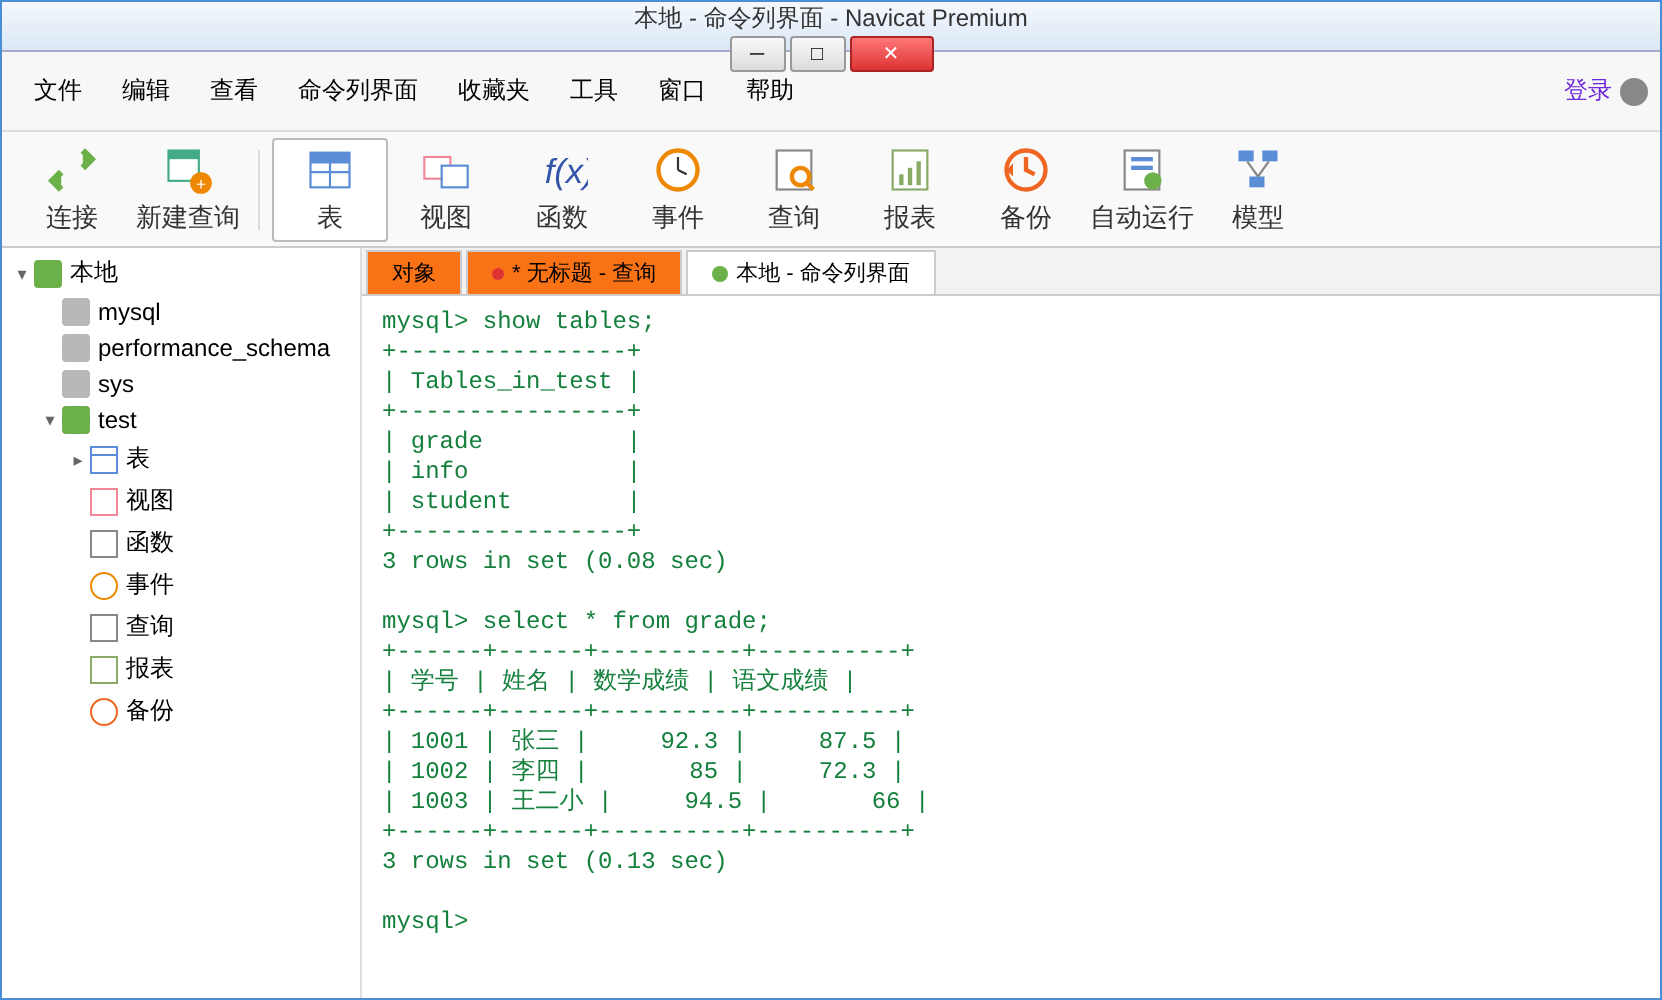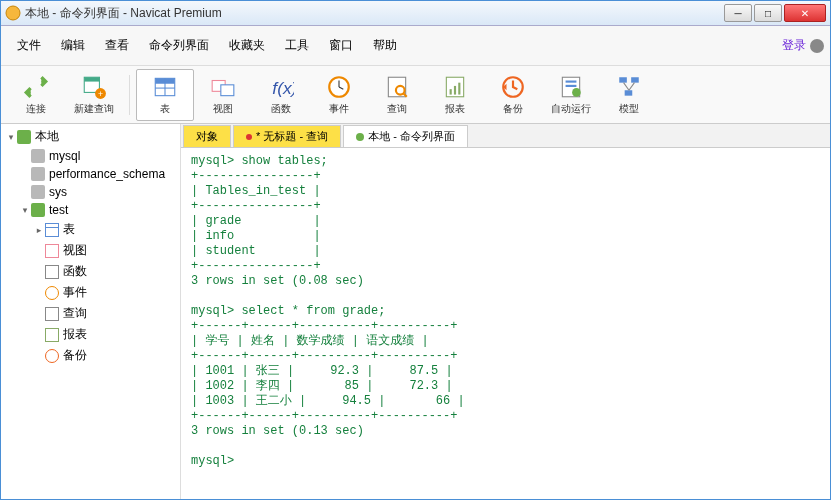--- a/index.html
+++ b/index.html
@@ -1,34 +1,34 @@
 <!DOCTYPE html>
 <html><head>
   <meta charset="utf-8">
   <style>
     * { margin: 0; padding: 0; box-sizing: border-box; }
     body { font-family: "Microsoft YaHei", Tahoma, sans-serif; font-size: 12px; background: #fff; width: 831px; height: 500px; overflow: hidden; border: 1px solid #4a8fd6; }
     
-    .titlebar { height: 25px; background: linear-gradient(#f4f8fc, #dae8f7); border-bottom: 1px solid #aac; display: flex; align-items: center; padding: 0 4px; }
+    .titlebar { height: 25px; background: linear-gradient(#f4f8fc, #dae8f7); border-bottom: 1px solid #aac; display: flex; align-items: center; padding: 0 4px; flex-direction: column; }
     .titlebar-icon { width: 16px; height: 16px; margin-right: 4px; }
     .titlebar-title { flex: 1; font-size: 12px; color: #333; }
     .win-btns { display: flex; gap: 2px; }
     .win-btn { width: 28px; height: 18px; background: linear-gradient(#f9f9f9,#dcdcdc); border: 1px solid #999; border-radius: 2px; font-size: 10px; display: flex; align-items: center; justify-content: center; cursor: pointer; }
     .win-btn.close { background: linear-gradient(#f77,#d33); color: #fff; border-color: #a22; width: 42px; }
     
     .menubar { height: 40px; background: #f7f7f7; border-bottom: 1px solid #ddd; display: flex; align-items: center; padding: 0 6px; }
     .menu-item { padding: 2px 10px; cursor: pointer; }
     .menubar-right { margin-left: auto; display: flex; align-items: center; gap: 4px; }
     .login-link { color: #6d28d9; cursor: pointer; }
     .avatar-ico { width: 14px; height: 14px; border-radius: 50%; background: #888; }
     
     .toolbar { height: 58px; background: #f9f9f9; border-bottom: 1px solid #ccc; display: flex; align-items: center; padding: 2px 6px; }
     .tb-item { display: flex; flex-direction: column; align-items: center; justify-content: center; width: 58px; height: 52px; cursor: pointer; }
     .tb-item.active { background: #fff; border: 1px solid #bbb; border-radius: 2px; }
-    .tb-label { font-size: 10px; color: #333; margin-top: 2px; }
+    .tb-label { font-size: 13px; color: #333; margin-top: 2px; }
     .tb-sep { width: 1px; height: 40px; background: #ddd; margin: 0 6px; }
     .tb-icon { width: 26px; height: 26px; }
     
     .body-area { display: flex; height: 375px; }
     .sidebar { width: 180px; border-right: 1px solid #ddd; overflow: auto; padding: 2px 0; }
     .tree-row { display: flex; align-items: center; padding: 2px 4px; cursor: pointer; white-space: nowrap; }
     .tw { width: 12px; display: inline-flex; justify-content: center; color: #666; font-size: 9px; }
     .ico { width: 14px; height: 14px; margin-right: 4px; display: inline-block; }
     .ico.db { background: #6cb04a; border-radius: 2px; }
     .ico.dbgrey { background: #b8b8b8; border-radius: 2px; }
@@ -37,21 +37,21 @@
     .ico.view { background: #fff; border: 1px solid #e89; }
     .ico.fx { background: #fff; border: 1px solid #888; font-size:8px; text-align:center; color:#35a; }
     .ico.event { background: #fff; border: 1px solid #e80; border-radius:50%; }
     .ico.query { background: #fff; border: 1px solid #888; }
     .ico.report { background: #fff; border: 1px solid #8a6; }
     .ico.backup { background: #fff; border: 1px solid #e62; border-radius:50%; }
     
     .main { flex: 1; display: flex; flex-direction: column; }
     .tabbar { height: 24px; background: #f2f2f2; border-bottom: 1px solid #ccc; display: flex; align-items: flex-end; }
     .tab { height: 22px; padding: 0 12px; display: flex; align-items: center; gap: 4px; border: 1px solid #ccc; border-bottom: none; background: #fff; margin-left: 2px; font-size: 11px; cursor: pointer; }
-    .tab.inactive { background: #fde047; }
+    .tab.inactive { background: #f97316; }
     .tab .dot { width: 6px; height: 6px; border-radius: 50%; background: #d33; }
     .tab .dotg { width: 8px; height: 8px; border-radius: 50%; background: #6cb04a; }
     
     .console { flex: 1; background: #fff; font-family: "Courier New", monospace; font-size: 12px; padding: 6px 10px; white-space: pre; color: #15803d; overflow: auto; line-height: 15px; }
     
     .statusbar { height: 18px; background: #f2f2f2; border-top: 1px solid #ccc; display: flex; align-items: center; padding: 0 6px; font-size: 11px; color: #888; }
     .sb-right { margin-left: auto; display: flex; gap: 4px; }
     .sb-box { width: 16px; height: 12px; border: 1px solid #bbb; }
     .watermark { color: #ddd; font-size: 11px; }
   </style>

